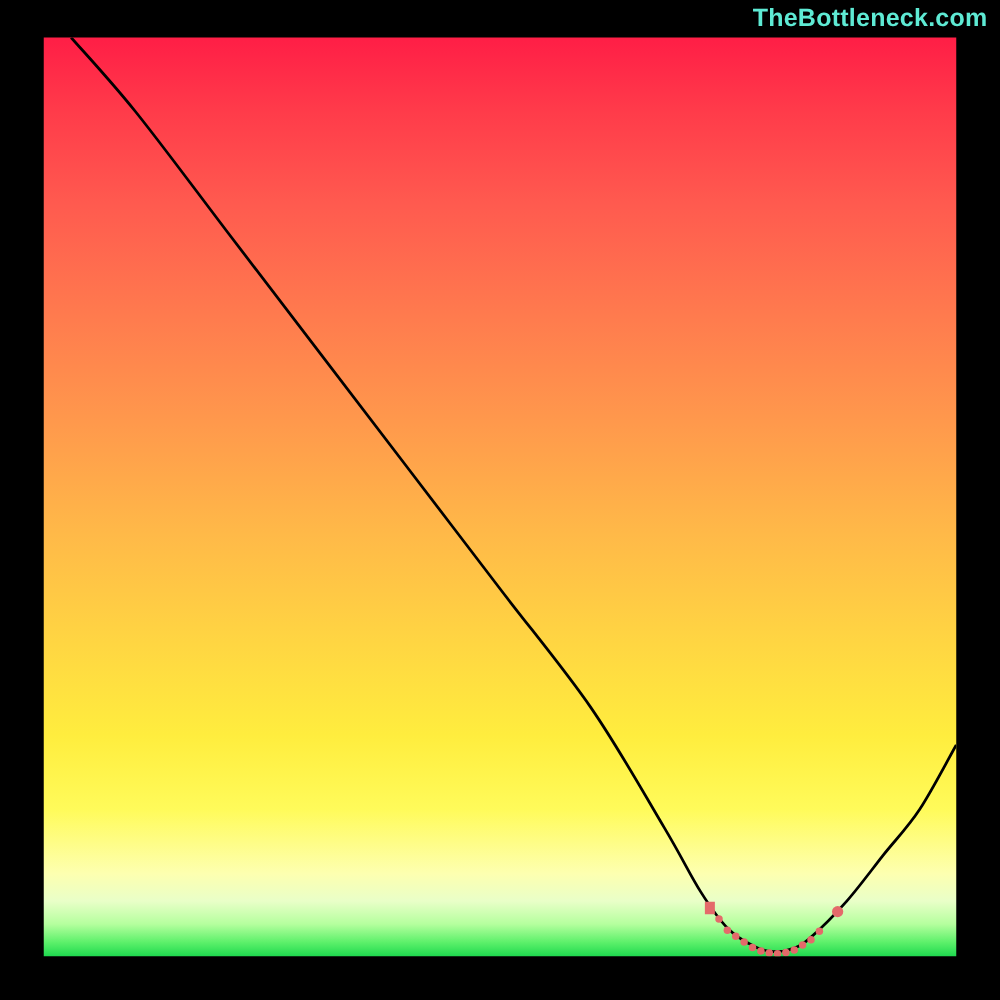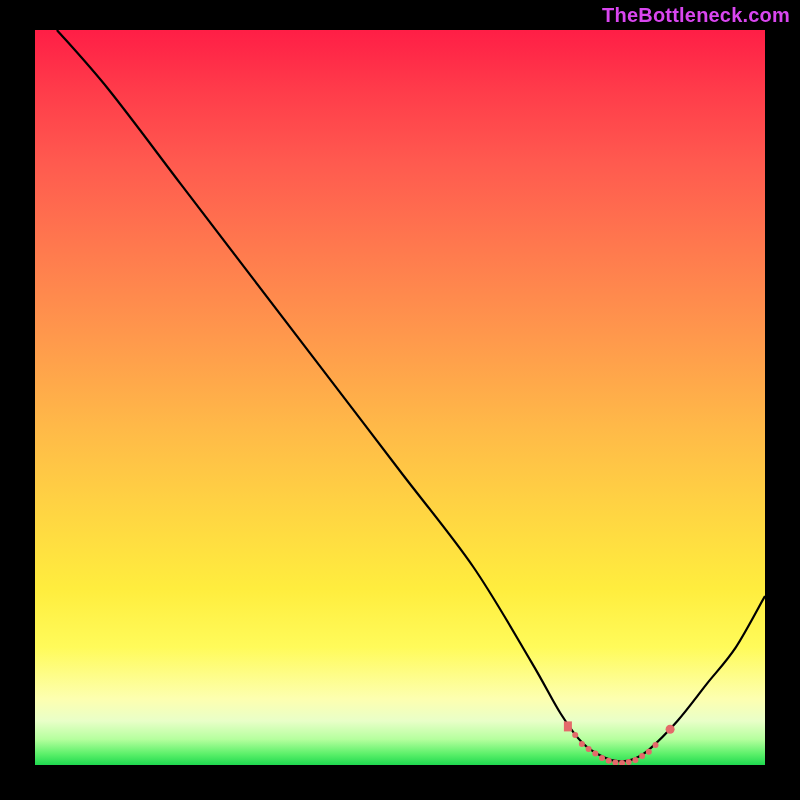--- a/index.html
+++ b/index.html
@@ -16,21 +16,21 @@
     width: 800px;
     height: 800px;
     background: #000;
   }
   .watermark {
     position: absolute;
     top: 4px;
     right: 10px;
     font-size: 20px;
     font-weight: bold;
-    color: #d946ef;
+    color: #5eead4;
     letter-spacing: 0.2px;
   }
   .plot-area {
     position: absolute;
     left: 35px;
     top: 30px;
     width: 730px;
     height: 735px;
   }
   .gradient {

